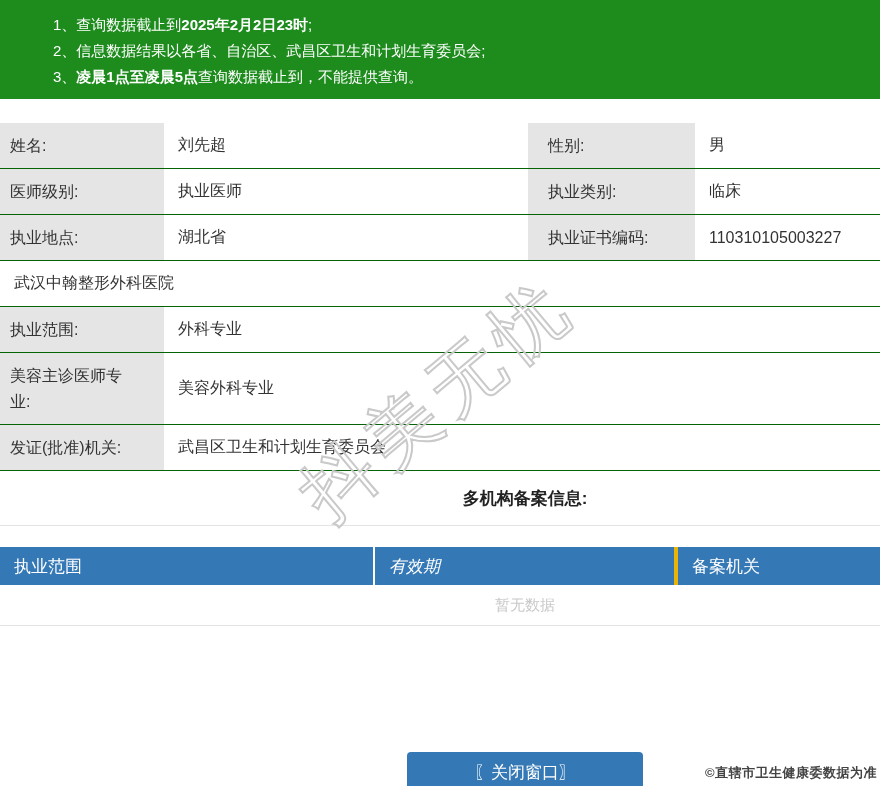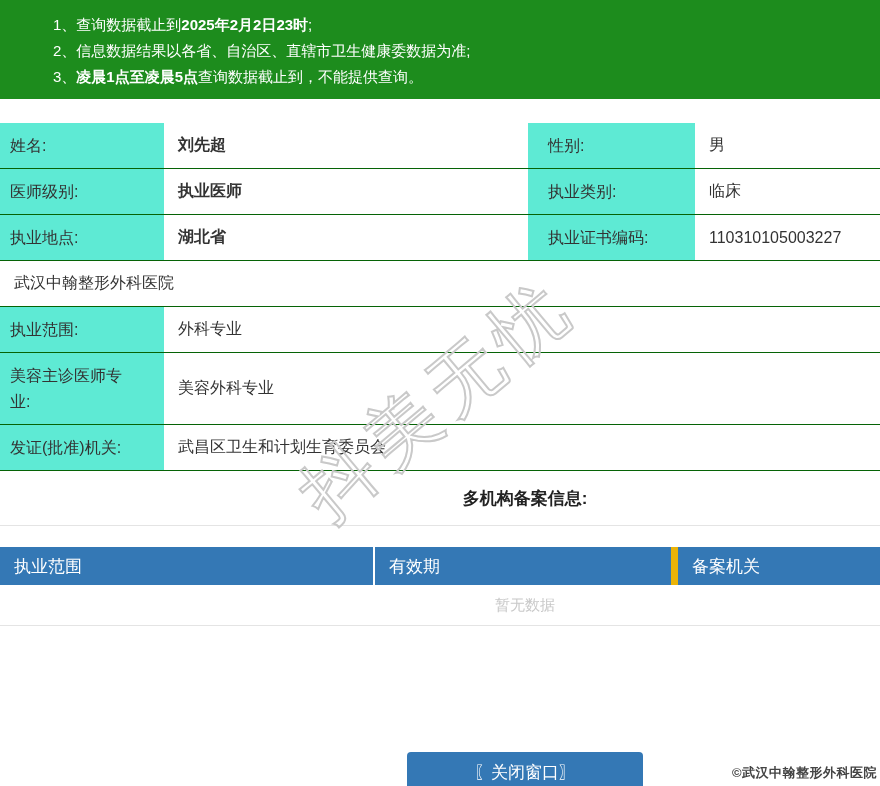--- a/index.html
+++ b/index.html
@@ -24,28 +24,28 @@
   }
   .notice-line b { font-weight: bold; }
 
   
   .info-table { margin-top: 24px; width: 100%; }
   .info-row { display: flex; border-bottom: 1px solid #066306; min-height: 46px; }
   .info-row.tall { min-height: 72px; }
   .cell { display: flex; align-items: center; font-size: 16px; }
   .cell-label {
     width: 164px; flex: 0 0 164px;
-    background: #5eead4;
+    background: #e5e5e5;
     padding-left: 10px;
     white-space: pre-line;
     line-height: 26px;
   }
   .cell-label.l2 { width: 167px; flex: 0 0 167px; padding-left: 20px; }
   .cell-value { padding-left: 14px; }
-  .cell-value.v1 { width: 364px; flex: 0 0 364px; font-weight: bold; }
+  .cell-value.v1 { width: 364px; flex: 0 0 364px; }
   .cell-value.v2 { flex: 1; }
   .cell-value.full { flex: 1; }
 
   
   .section-title {
     height: 55px;
     display: flex; align-items: center; justify-content: center;
     font-size: 17px; font-weight: bold; color: #222;
     border-bottom: 1px solid #e4e4e4;
   }
@@ -55,21 +55,21 @@
     margin-top: 21px;
     background: #3478b5;
     color: #ffffff;
   }
   .org-col {
     display: flex; align-items: center;
     padding-left: 14px;
     font-size: 17px;
   }
   .org-col.c1 { width: 375px; flex: 0 0 375px; border-right: 2px solid #ffffff; }
-  .org-col.c2 { width: 303px; flex: 0 0 303px; border-right: 7px solid #eab308; }
+  .org-col.c2 { width: 303px; flex: 0 0 303px; border-right: 4px solid #eab308; font-style: italic; }
   .org-col.c3 { flex: 1; }
   .org-empty {
     height: 41px;
     display: flex; align-items: center; justify-content: center;
     color: #c9c9c9;
     font-size: 15px;
     border-bottom: 1px solid #e4e4e4;
   }
 
   
@@ -113,21 +113,21 @@
   }
 </style>
 </head>
 <body>
 
 <div class="viewport">
   <div class="page">
 
     <div class="notice-banner">
       <div class="notice-line"><span>1、</span><span>查询数据截止到</span><b>2025年2月2日23时</b><span>;</span></div>
-      <div class="notice-line"><span>2、</span><span>信息数据结果以各省、自治区、直辖市卫生健康委数据为准;</span><b></b><span></span></div>
+      <div class="notice-line"><span>2、</span><span>信息数据结果以各省、自治区、武昌区卫生和计划生育委员会;</span><b></b><span></span></div>
       <div class="notice-line"><span>3、</span><span></span><b>凌晨1点至凌晨5点</b><span>查询数据截止到，不能提供查询。</span></div>
     </div>
 
     <div class="info-table">
 
       <div class="info-row">
         <div class="cell cell-label">姓名:</div>
         <div class="cell cell-value v1">刘先超</div>
         <div class="cell cell-label l2">性别:</div>
         <div class="cell cell-value v2">男</div>
@@ -177,14 +177,14 @@
       <div class="org-col c3">备案机关</div>
     </div>
 
     <div class="org-empty">暂无数据</div>
 
     <button class="close-button">〖关闭窗口〗</button>
 
   </div>
 
   <div class="wm-diagonal">抖美无忧</div>
-  <div class="wm-credit">©武汉中翰整形外科医院</div>
+  <div class="wm-credit">©直辖市卫生健康委数据为准</div>
 </div>
 
 </body></html>

